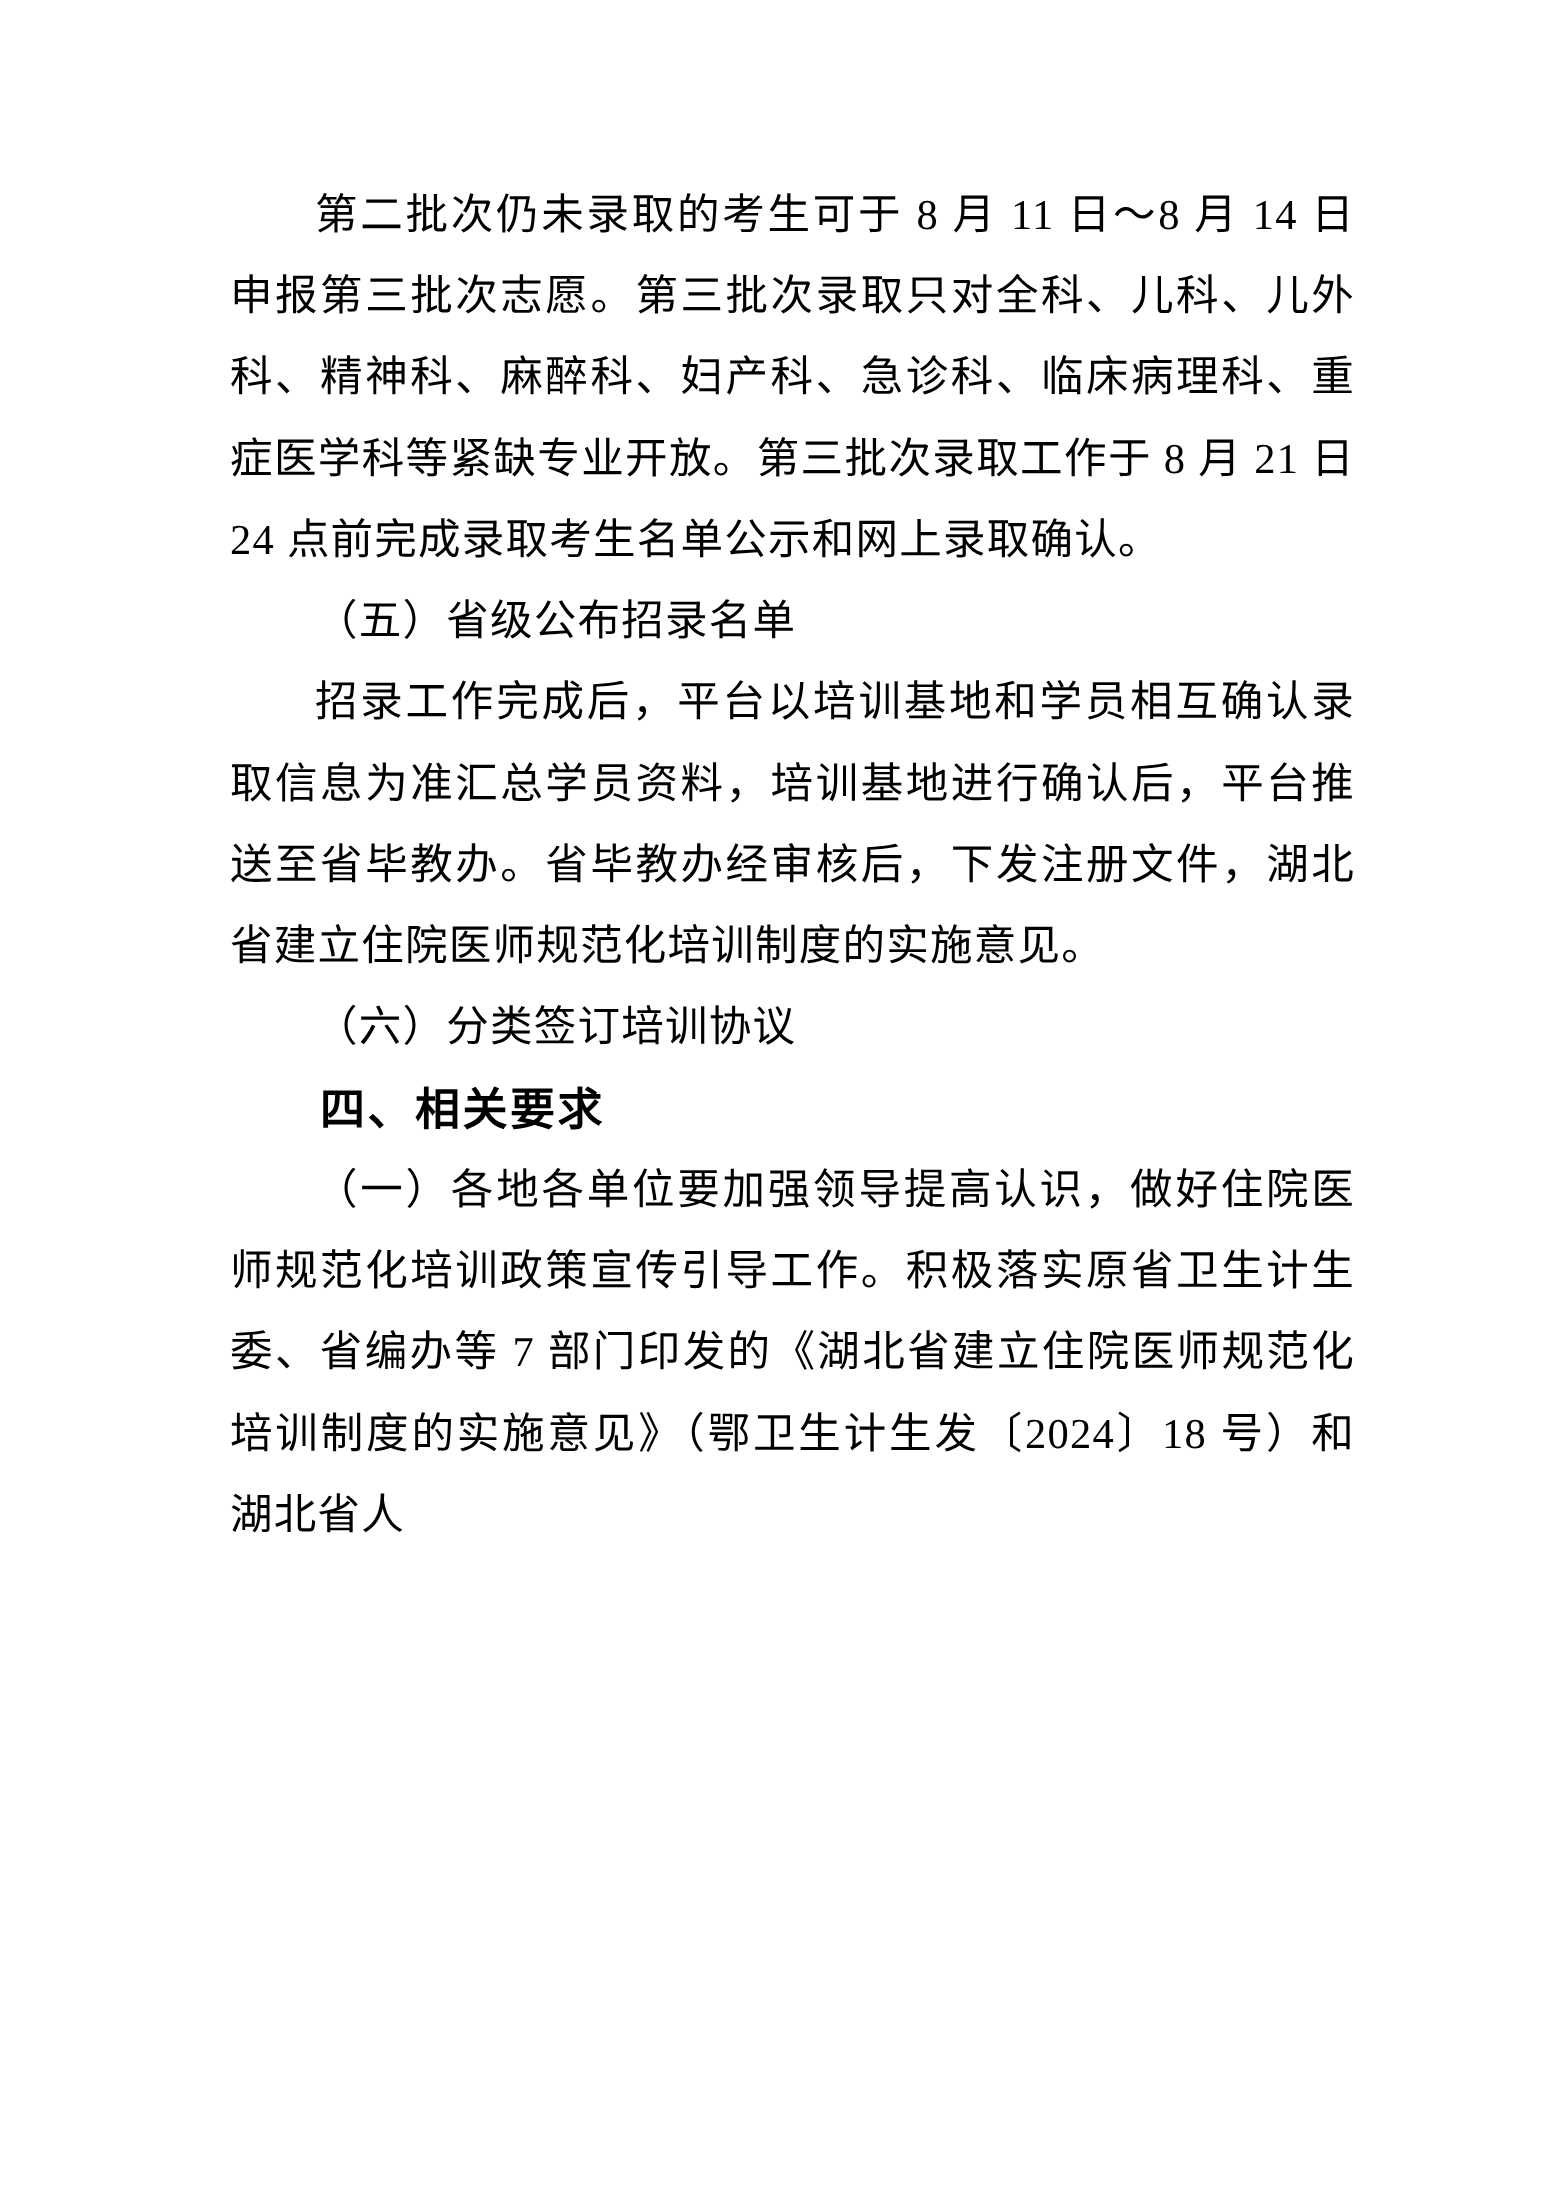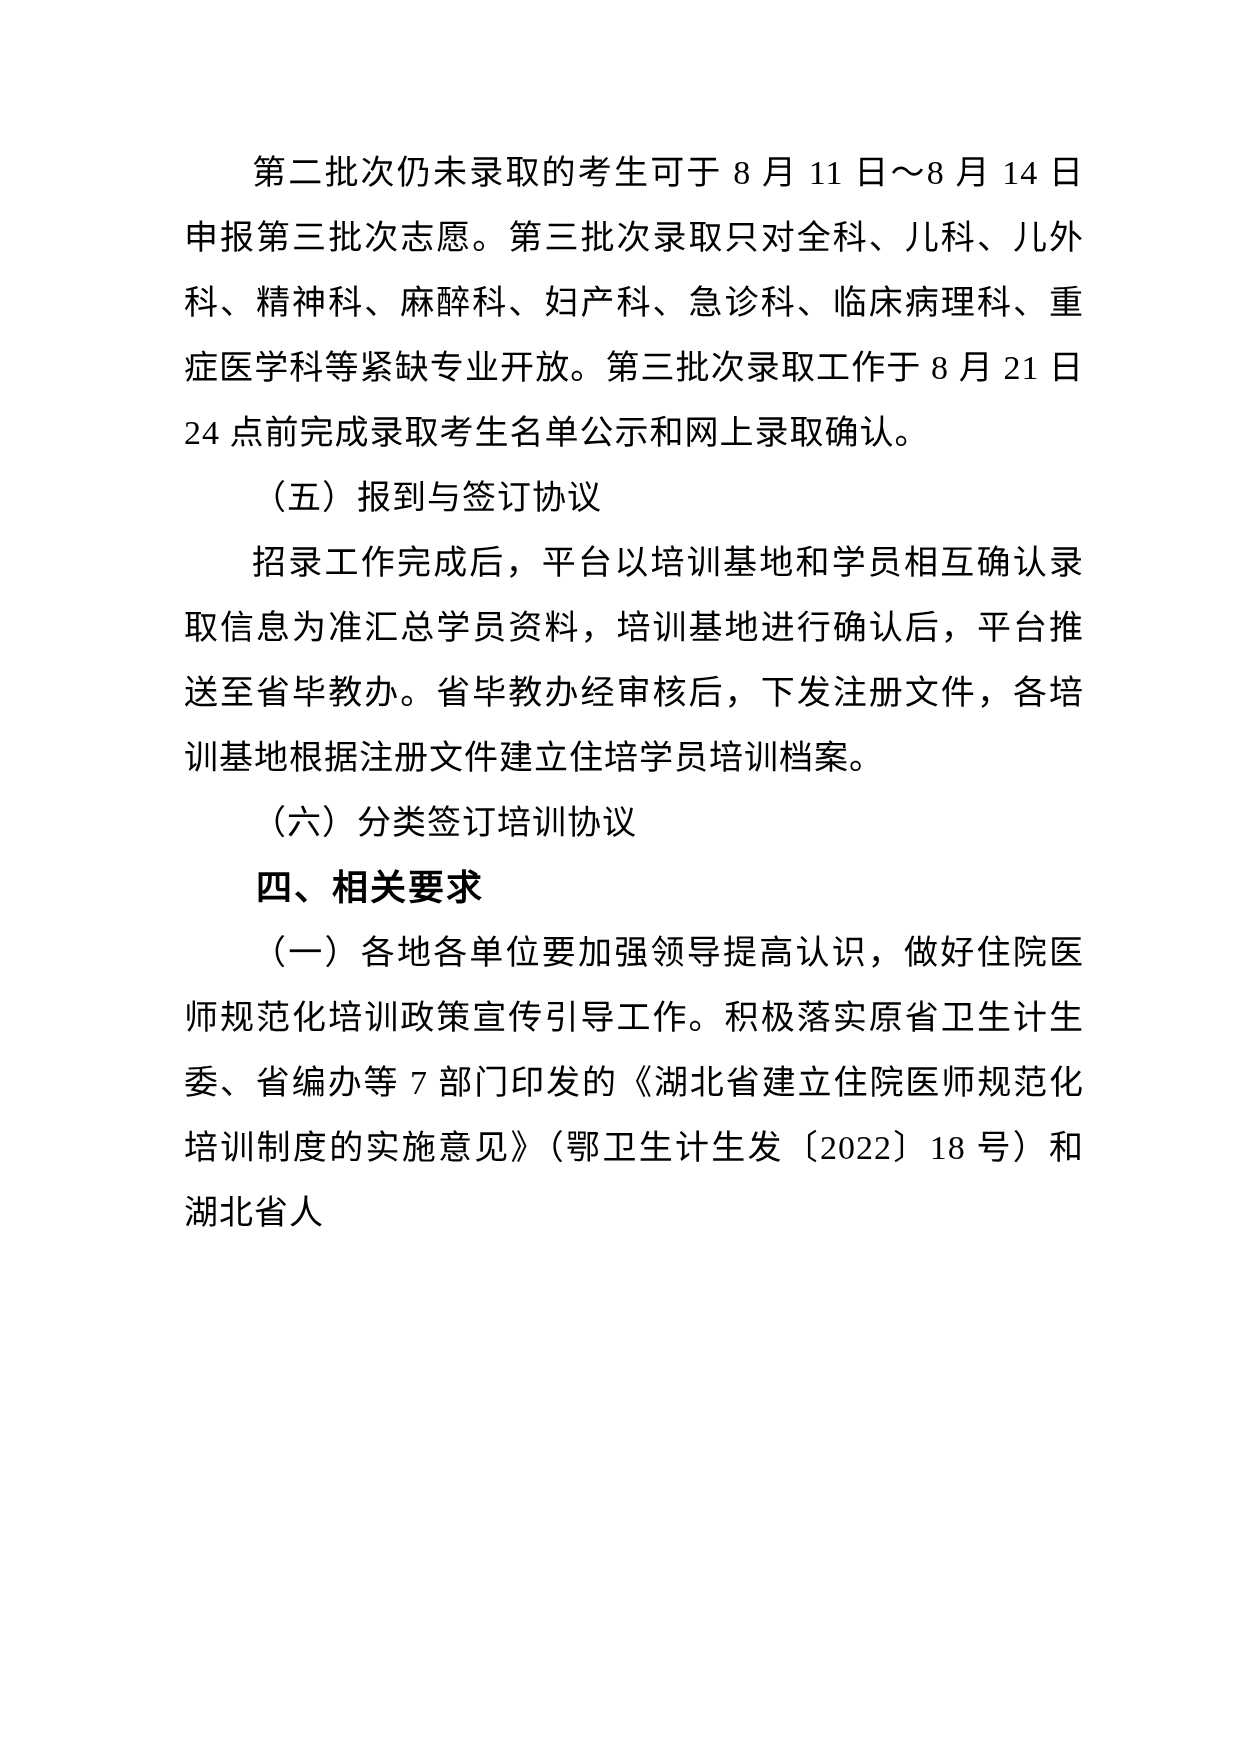--- a/index.html
+++ b/index.html
@@ -42,19 +42,19 @@
     letter-spacing: 2px;
   }
 </style>
 </head>
 <body>
 
 <div class="page">
   <div class="content">
 
   <p class="body-paragraph">第二批次仍未录取的考生可于 8 月 11 日～8 月 14 日申报第三批次志愿。第三批次录取只对全科、儿科、儿外科、精神科、麻醉科、妇产科、急诊科、临床病理科、重症医学科等紧缺专业开放。第三批次录取工作于 8 月 21 日 24 点前完成录取考生名单公示和网上录取确认。</p>
-      <p class="subsection-heading">（五）报到与签订协议</p>
-      <p class="body-paragraph">招录工作完成后，平台以培训基地和学员相互确认录取信息为准汇总学员资料，培训基地进行确认后，平台推送至省毕教办。省毕教办经审核后，下发注册文件，各培训基地根据注册文件建立住培学员培训档案。</p>
+      <p class="subsection-heading">（五）省级公布招录名单</p>
+      <p class="body-paragraph">招录工作完成后，平台以培训基地和学员相互确认录取信息为准汇总学员资料，培训基地进行确认后，平台推送至省毕教办。省毕教办经审核后，下发注册文件，湖北省建立住院医师规范化培训制度的实施意见。</p>
       <p class="subsection-heading">（六）分类签订培训协议</p>
       <p class="section-heading">四、相关要求</p>
-      <p class="body-paragraph">（一）各地各单位要加强领导提高认识，做好住院医师规范化培训政策宣传引导工作。积极落实原省卫生计生委、省编办等 7 部门印发的《湖北省建立住院医师规范化培训制度的实施意见》（鄂卫生计生发〔2022〕18 号）和湖北省人</p>
+      <p class="body-paragraph">（一）各地各单位要加强领导提高认识，做好住院医师规范化培训政策宣传引导工作。积极落实原省卫生计生委、省编办等 7 部门印发的《湖北省建立住院医师规范化培训制度的实施意见》（鄂卫生计生发〔2024〕18 号）和湖北省人</p>
     </div>
 </div>
 
 </body></html>

